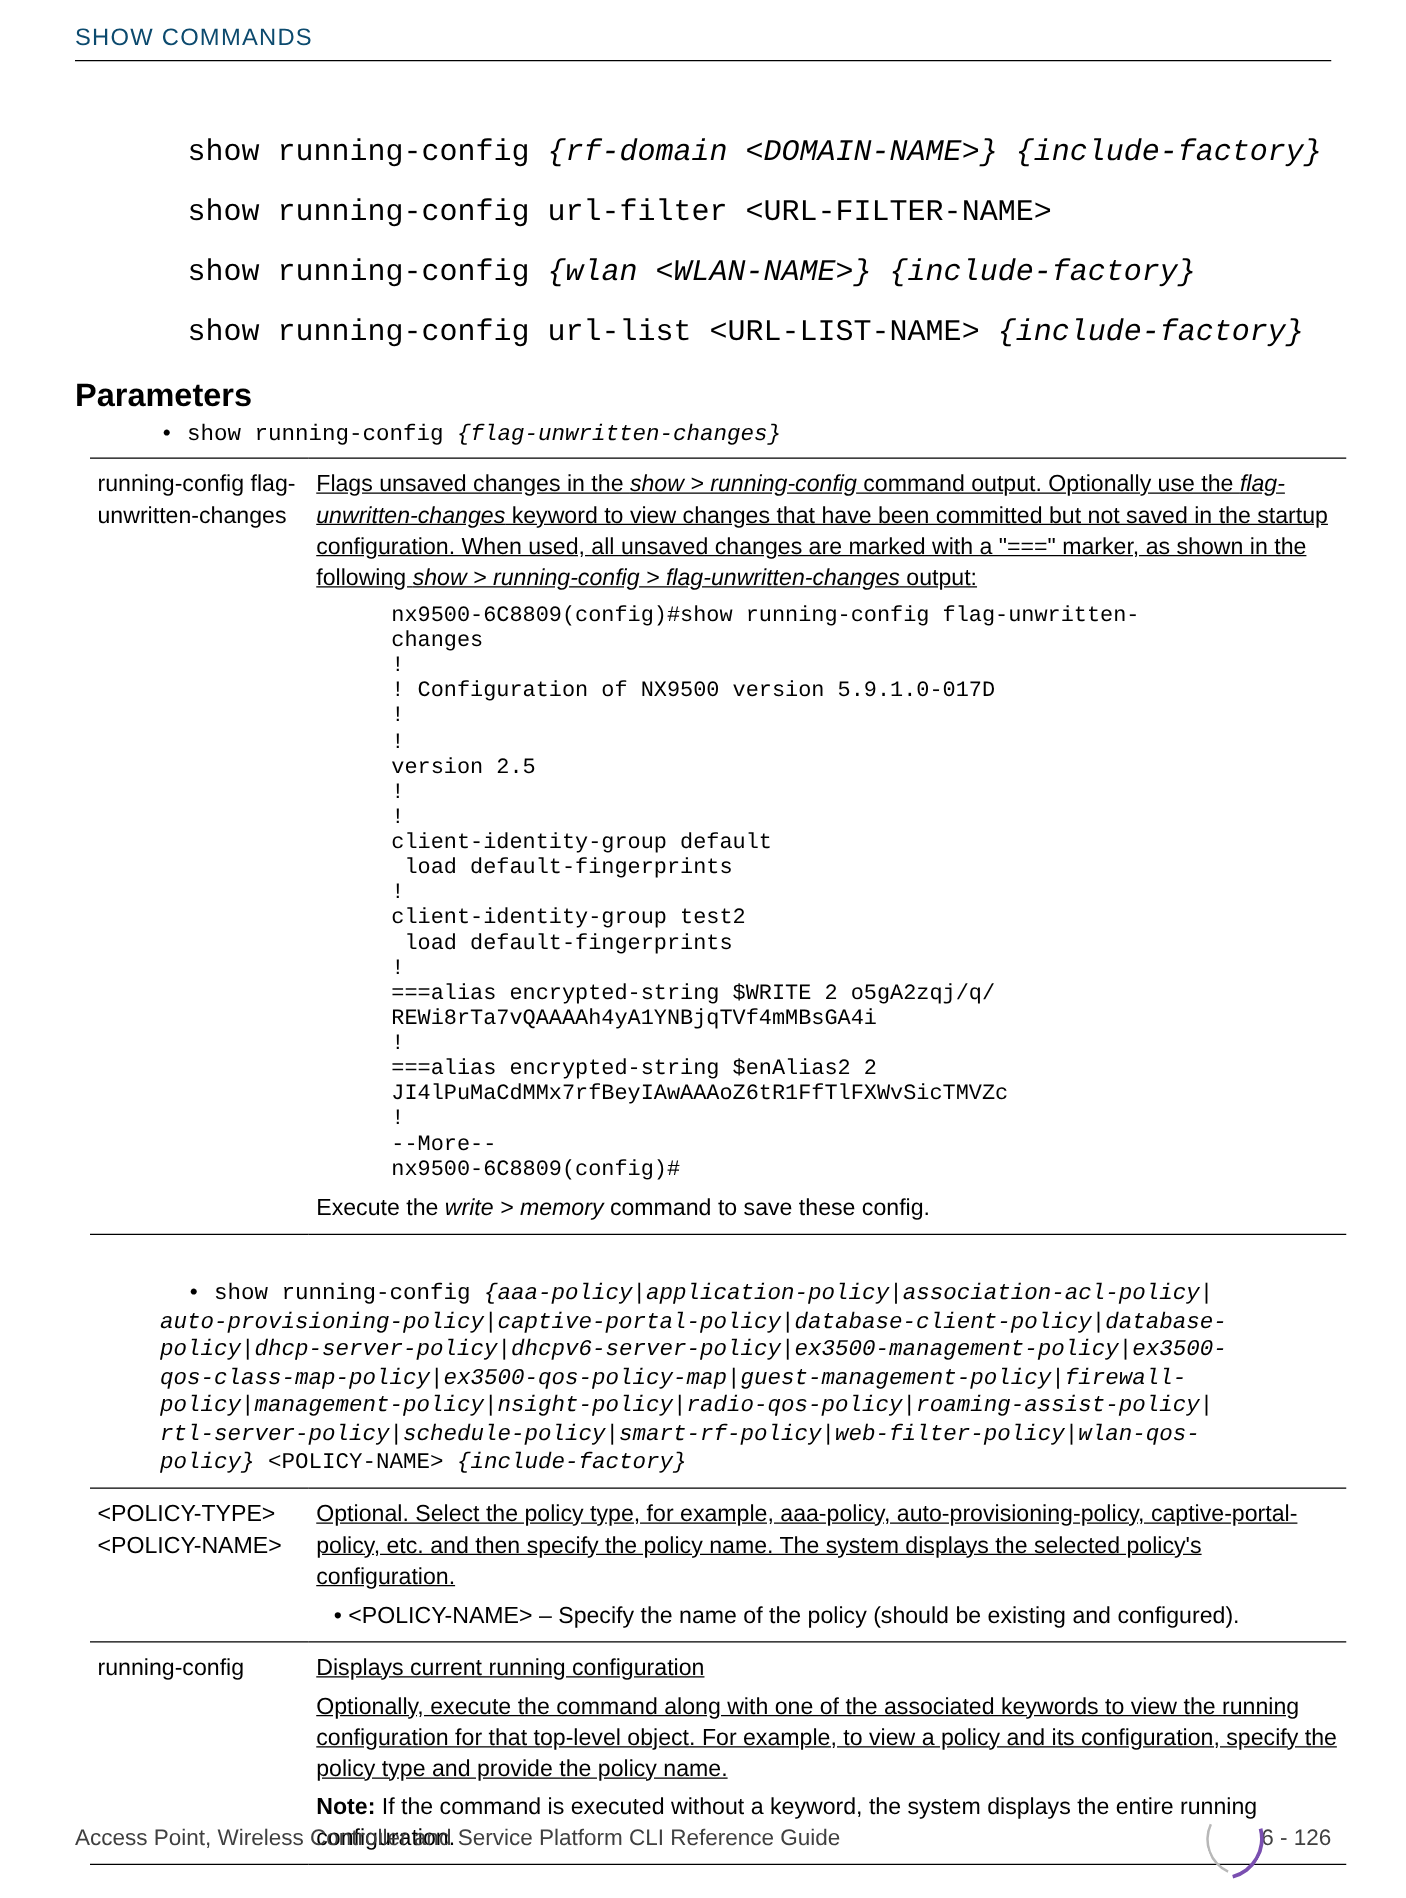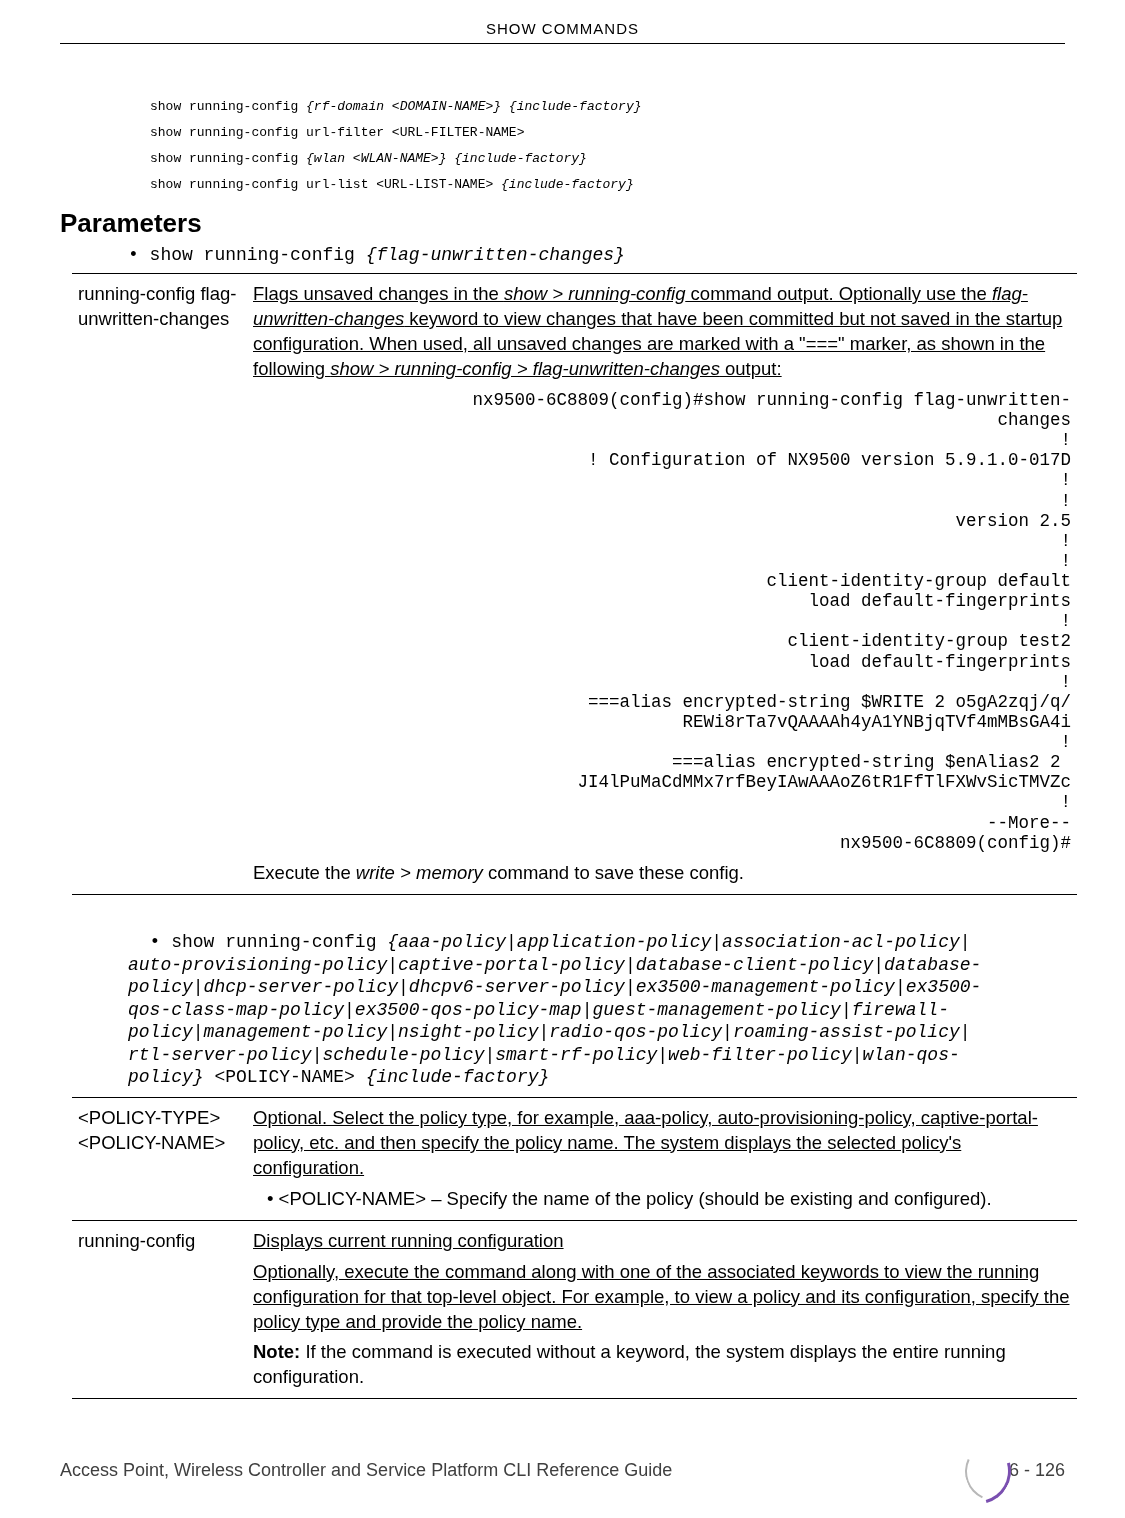--- a/index.html
+++ b/index.html
@@ -6,35 +6,35 @@
   body {
     width: 1125px;
     height: 1518px;
     background: #fff;
     font-family: Arial, Helvetica, sans-serif;
     color: #000;
     position: relative;
     padding: 20px 60px 60px 60px;
   }
   .header-category {
-    text-align: center;
-    font-size: 15px;
+    text-align: left;
+    font-size: 19px;
     letter-spacing: 1px;
-    color: #000000;
+    color: #0c4a6e;
     margin-bottom: 6px;
   }
   .hr-top {
     border: none;
     border-top: 1.5px solid #000;
     margin-bottom: 50px;
   }
   .cmd-block {
     margin-left: 90px;
     font-family: "Courier New", monospace;
-    font-size: 13px;
+    font-size: 24px;
     line-height: 2.0;
     margin-bottom: 10px;
   }
   .cmd-block .italic { font-style: italic; }
   .section-heading {
     font-weight: bold;
     font-size: 26px;
     margin: 6px 0 6px 0;
   }
   .bullet-row {
@@ -62,21 +62,20 @@
     width: 175px;
     font-family: Arial, sans-serif;
   }
   .desc-ital { font-style: italic; }
   .code-output {
     font-family: "Courier New", monospace;
     font-size: 17.5px;
     line-height: 1.15;
     white-space: pre;
     margin: 8px 0 8px 60px;
-    text-align: right;
   }
   .desc-para { margin-bottom: 6px; text-decoration: underline; }
   .note-bold { font-weight: bold; }
   .sub-bullet { margin: 6px 0 0 14px; }
   .footer {
     position: absolute;
     bottom: 28px;
     left: 60px;
     right: 60px;
     display: flex;

